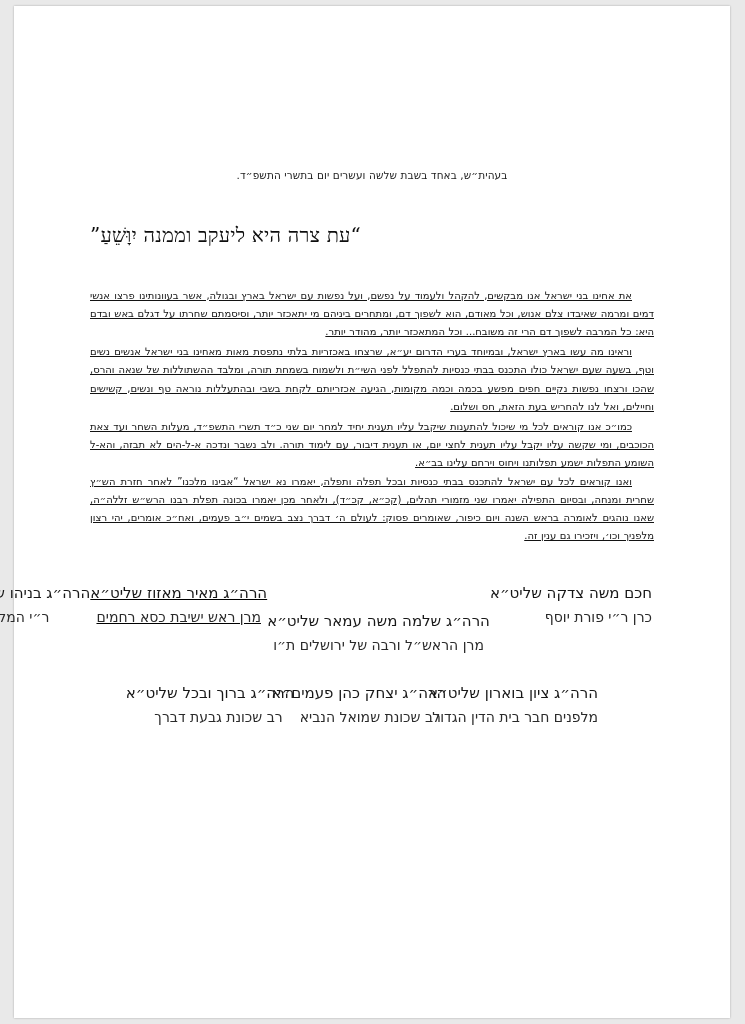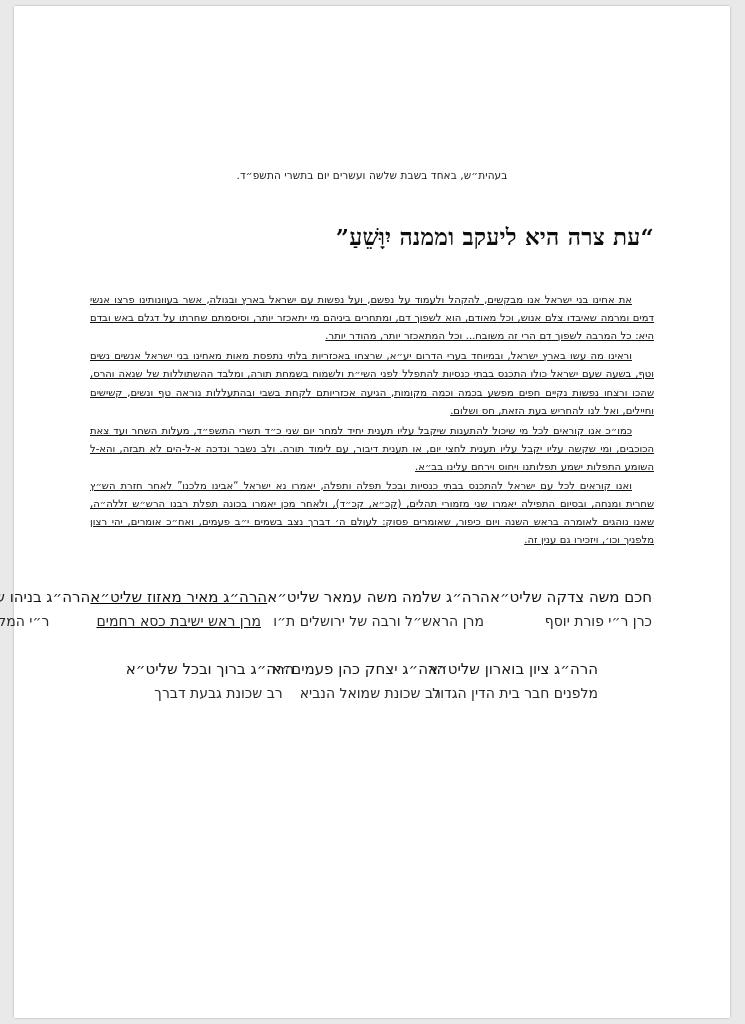--- a/index.html
+++ b/index.html
@@ -49,24 +49,24 @@
     font-size: 10.5px;
     color: #1b1b1b;
     text-align: center;
     letter-spacing: 0.1px;
     line-height: 1.3;
   }
 
   
   .doc-title {
     margin-top: 40px;
-    text-align: right;
+    text-align: left;
     font-family: "DejaVu Serif", "Liberation Serif", serif;
-    font-size: 23px;
-    font-weight: bold;
+    font-size: 20px;
+    font-weight: normal;
     color: #0d0d0d;
     letter-spacing: 0.2px;
   }
 
   
   .body-block {
     margin-top: 40px;
   }
   .para {
     font-size: 10px;
@@ -118,21 +118,21 @@
     font-size: 15px;
     color: #171717;
     white-space: nowrap;
   }
   .sig-role {
     font-size: 14px;
     color: #2a2a2a;
     white-space: nowrap;
   }
   .sig-row.row-1 .sig-cell:nth-child(1) { text-align: right; }
-  .sig-row.row-1 .sig-cell:nth-child(2) { text-align: center; }
+  .sig-row.row-1 .sig-cell:nth-child(2) { text-align: center; margin-top: 28px; }
   .sig-row.row-1 .sig-cell:nth-child(3) { text-align: center; text-decoration: underline; }
   .sig-row.row-1 .sig-cell:nth-child(4) { text-align: left; }
 </style>
 </head>
 <body>
 
 <div class="page-shell">
   <div class="paper">
     <div class="paper-inner">
       <div class="content">

